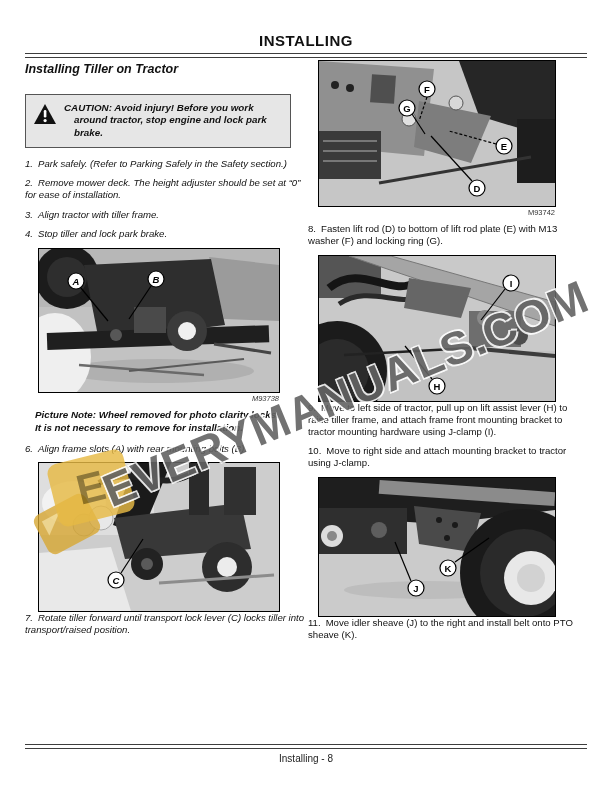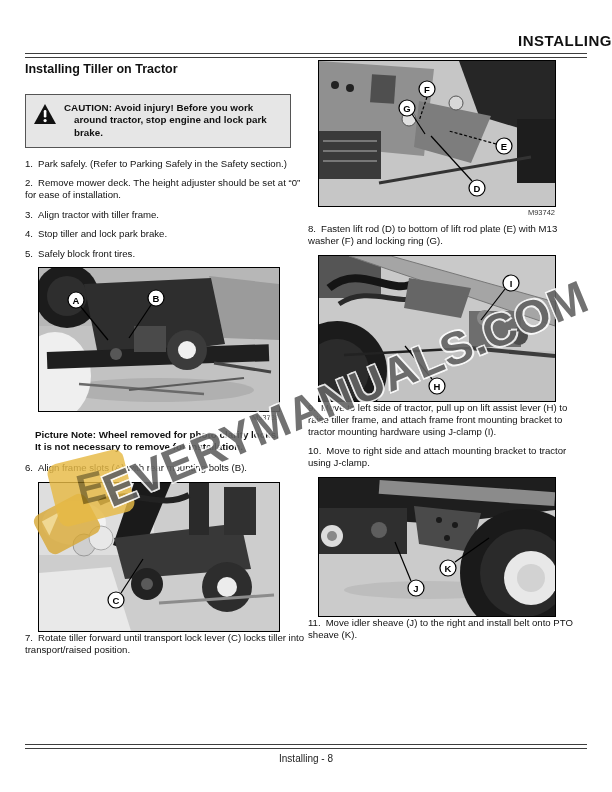--- a/index.html
+++ b/index.html
@@ -3,36 +3,36 @@
 <meta charset="utf-8">
 <style>
   html,body{margin:0;padding:0;background:#888;}
   .page{
     position:relative; width:612px; height:792px; background:#fff;
     font-family:"Liberation Sans", sans-serif; color:#111; overflow:hidden;
     margin:0 auto;
   }
   
   .header-title{
-    position:absolute; top:32px; left:0; width:612px; text-align:right;
+    position:absolute; top:32px; left:0; width:612px; text-align:center;
     font-size:15px; font-weight:bold; letter-spacing:.5px;
   }
   .dbl-rule{
     position:absolute; left:25px; width:562px; height:3px;
     border-top:1.6px solid #3d3d3d; border-bottom:1.6px solid #3d3d3d;
   }
   .rule-top{top:53px;}
   .rule-bottom{top:744px;}
   .footer-text{
     position:absolute; top:753px; left:0; width:612px; text-align:center;
     font-size:10px; color:#222;
   }
   
   .col{position:absolute; font-size:9.6px; line-height:1.25;}
-  .col-left{left:25px; top:62px; width:280px;}
+  .col-left{left:25px; top:62px; width:280px;font-style:italic;}
   .col-right{left:308px; top:60px; width:280px;}
   .section-heading{font-size:12.5px; font-weight:bold; margin:0 0 11px 0;}
   
   .caution{
     display:flex; align-items:flex-start; background:#e6e6e6;
     border:1px solid #555; padding:7px 8px 7px 7px; margin:16px 14px 10px 0;
   }
   .caution .icon{flex:0 0 auto; margin:1px 7px 0 0;}
   .caution-text{
     font-weight:bold; font-size:9.8px; line-height:1.3;
@@ -104,21 +104,20 @@
           <circle cx="12.1" cy="17.6" r="1.6" fill="#fff"></circle>
         </svg>
       </span>
       <div class="caution-text">CAUTION: Avoid injury! Before you work around tractor, stop engine and lock park brake.</div>
     </div>
 
     <p class="step"><span class="num">1.</span><span>Park safely. (Refer to Parking Safely in the Safety section.)</span></p>
     <p class="step"><span class="num">2.</span><span>Remove mower deck. The height adjuster should be set at “0” for ease of installation.</span></p>
     <p class="step"><span class="num">3.</span><span>Align tractor with tiller frame.</span></p>
     <p class="step"><span class="num">4.</span><span>Stop tiller and lock park brake.</span></p>
-    <p class="step"><span class="num">5.</span><span>Safely block front tires.</span></p>
 
     <div class="photo ph-left">
       <svg width="240" height="143" viewBox="0 0 240 143">
         <rect x="0" y="0" width="240" height="143" fill="#c2c2c2"></rect>
         <rect x="0" y="0" width="240" height="58" fill="#b7b7b7"></rect>
         <ellipse cx="120" cy="122" rx="95" ry="12" fill="#b0b0b0"></ellipse>
         <circle cx="28" cy="28" r="32" fill="#1c1c1c"></circle>
         <circle cx="28" cy="28" r="20" fill="#2e2e2e"></circle>
         <ellipse cx="16" cy="108" rx="36" ry="44" fill="#efefef"></ellipse>
         <polygon points="170,8 240,16 240,72 185,70" fill="#9b9b9b"></polygon>

